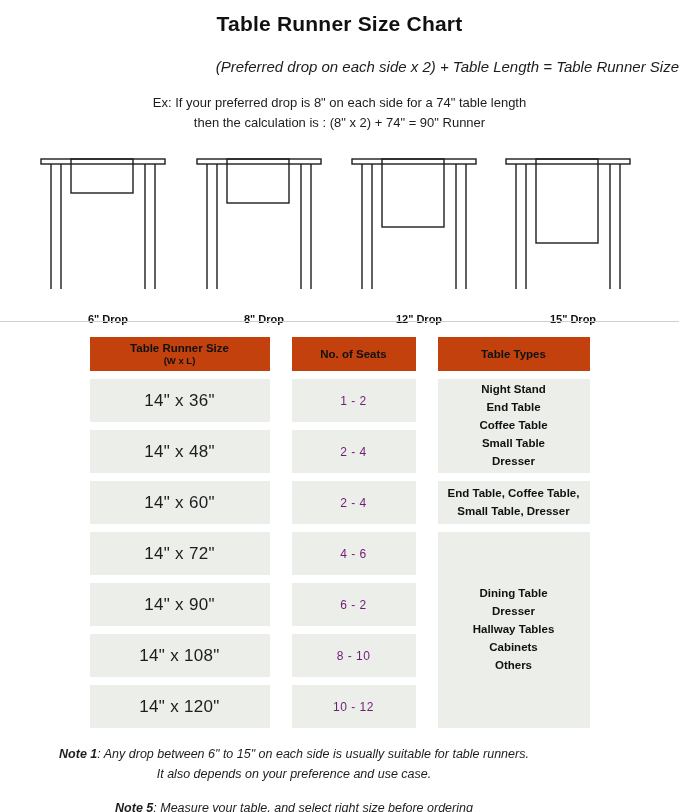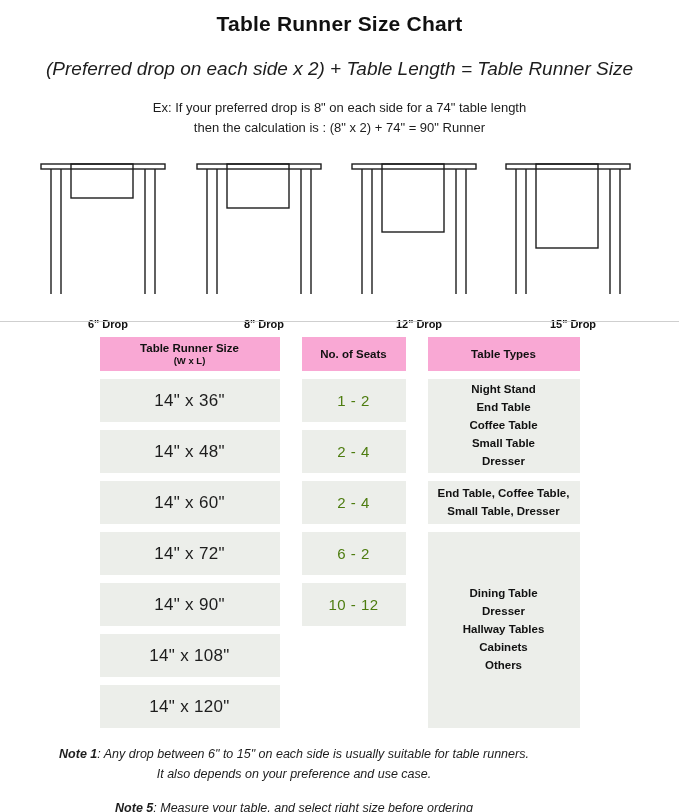--- a/index.html
+++ b/index.html
@@ -22,23 +22,23 @@
   }
   .title {
     text-align: center;
     font-size: 21px;
     font-weight: bold;
     letter-spacing: 0.2px;
     margin-top: 12px;
     color: #111111;
   }
   .formula {
-    text-align: center;
+    text-align: right;
     font-style: italic;
-    font-size: 19px;
+    font-size: 15px;
     margin-top: 22px;
     color: #1d1d1d;
   }
   .example {
     text-align: center;
     font-size: 13px;
     margin-top: 18px;
     line-height: 1.55;
     color: #1d1d1d;
   }
@@ -77,24 +77,24 @@
     top: 325px;
     left: 0;
     width: 679px;
   }
   .cols {
     display: flex;
     justify-content: center;
     gap: 22px;
   }
   .col-size { width: 180px; }
-  .col-seats { width: 104px; }
+  .col-seats { width: 124px; }
   .col-types { width: 152px; }
   .hdr {
-    background: #f9a8d4;
+    background: #c2410c;
     text-align: center;
     font-size: 11.5px;
     font-weight: bold;
     color: #111;
     padding: 16px 4px;
     box-sizing: border-box;
     height: 34px;
     display: flex;
     flex-direction: column;
     justify-content: center;
@@ -112,22 +112,22 @@
     align-items: center;
     justify-content: center;
     box-sizing: border-box;
   }
   .cell-size {
     font-size: 17px;
     color: #1d1d1d;
     letter-spacing: 0.3px;
   }
   .cell-seats {
-    font-size: 15px;
-    color: #4d7c0f;
+    font-size: 12px;
+    color: #701a75;
     letter-spacing: 0.5px;
   }
   .types-cell {
     background: #eceeea;
     margin-top: 8px;
     box-sizing: border-box;
     display: flex;
     align-items: center;
     justify-content: center;
     text-align: center;
@@ -248,21 +248,23 @@
         <div class="cell cell-size">14" x 120"</div>
       </div>
 
       <div class="col-seats">
         <div class="hdr">
           <span>No. of Seats</span>
         </div>
         <div class="cell cell-seats">1 - 2</div>
         <div class="cell cell-seats">2 - 4</div>
         <div class="cell cell-seats">2 - 4</div>
+        <div class="cell cell-seats">4 - 6</div>
         <div class="cell cell-seats">6 - 2</div>
+        <div class="cell cell-seats">8 - 10</div>
         <div class="cell cell-seats">10 - 12</div>
       </div>
 
       <div class="col-types">
         <div class="hdr">
           <span>Table Types</span>
         </div>
         <div class="types-cell t1" style="white-space:pre-line">Night Stand
 End Table
 Coffee Table

